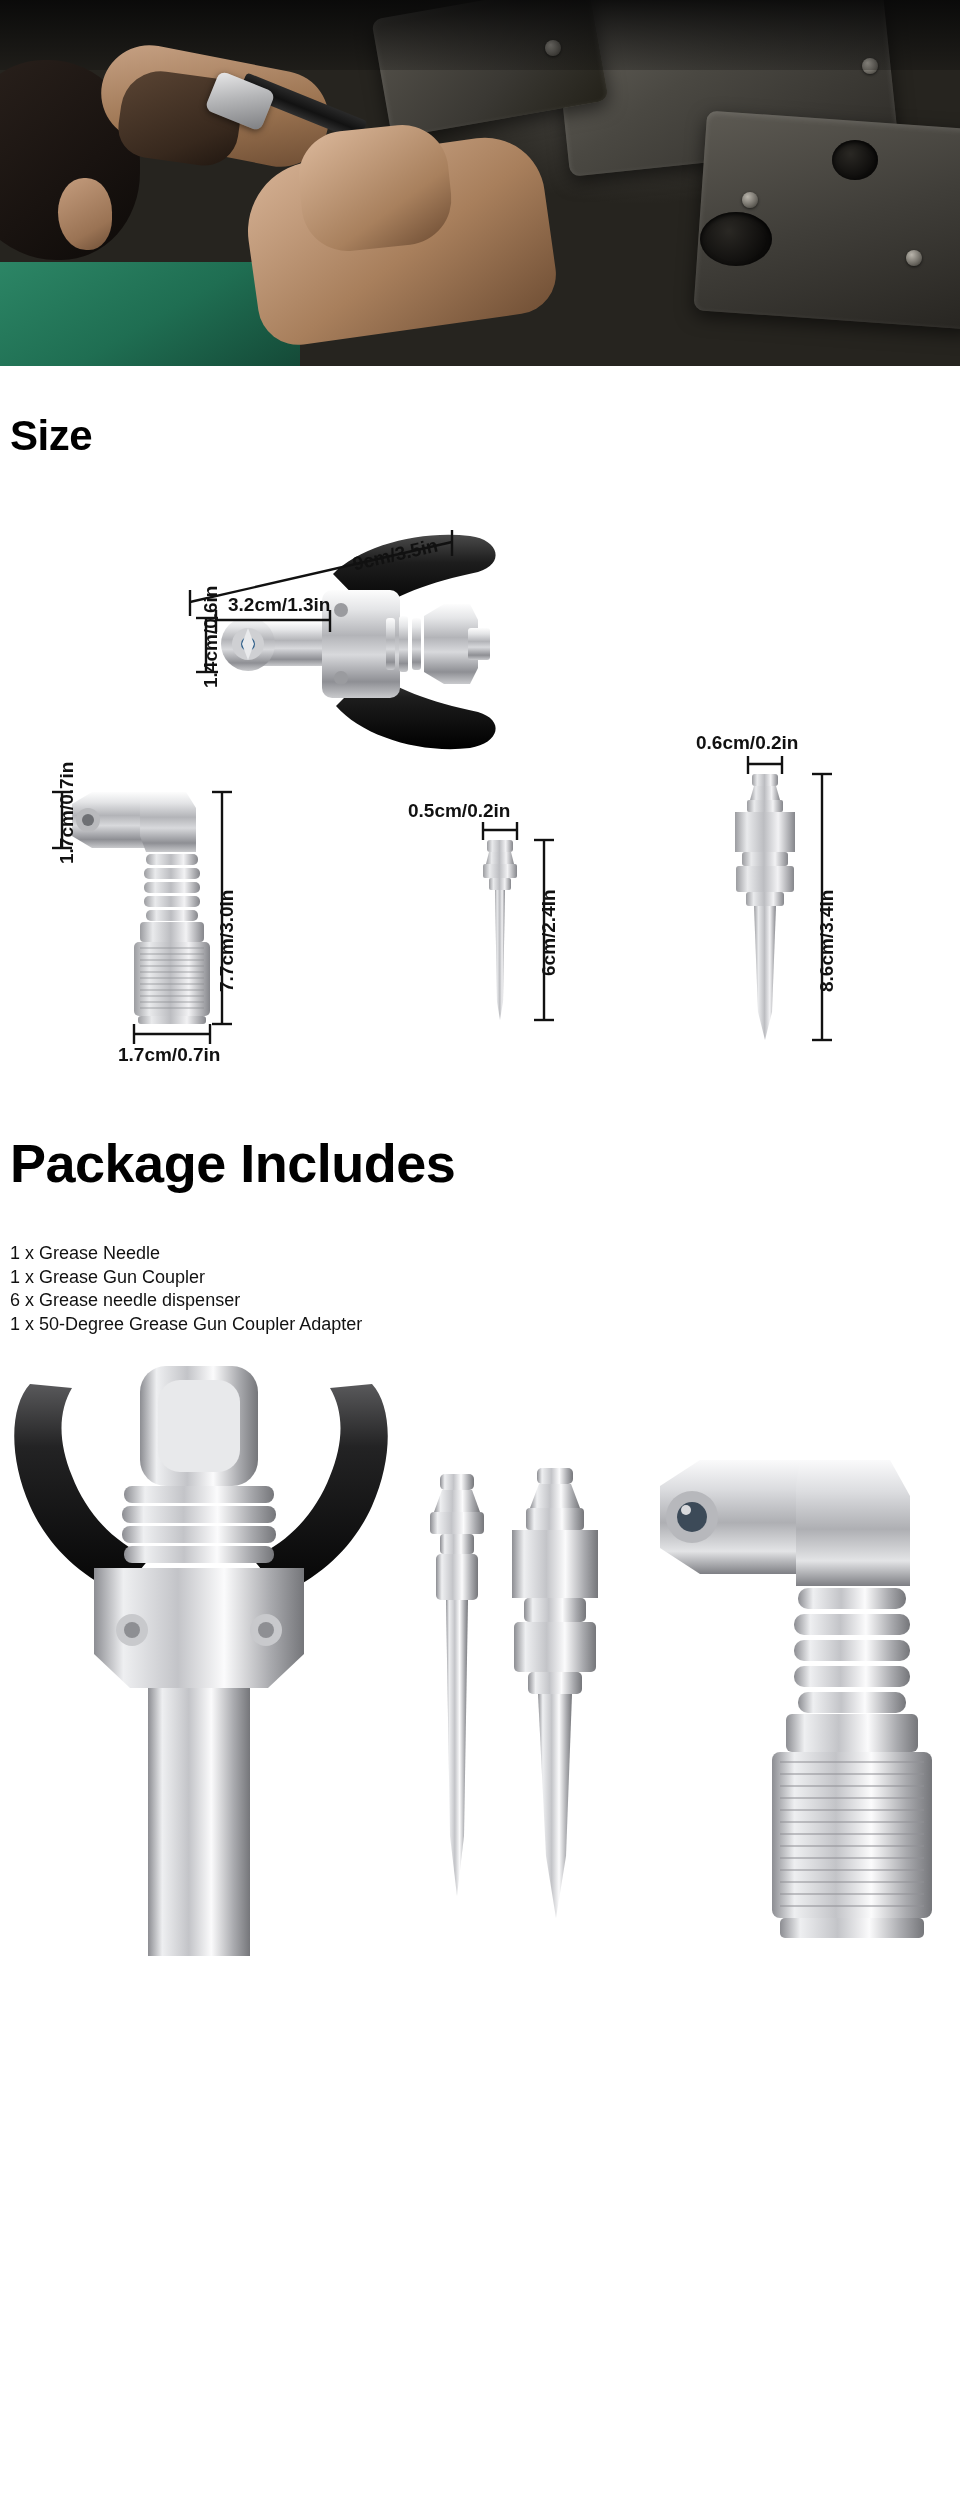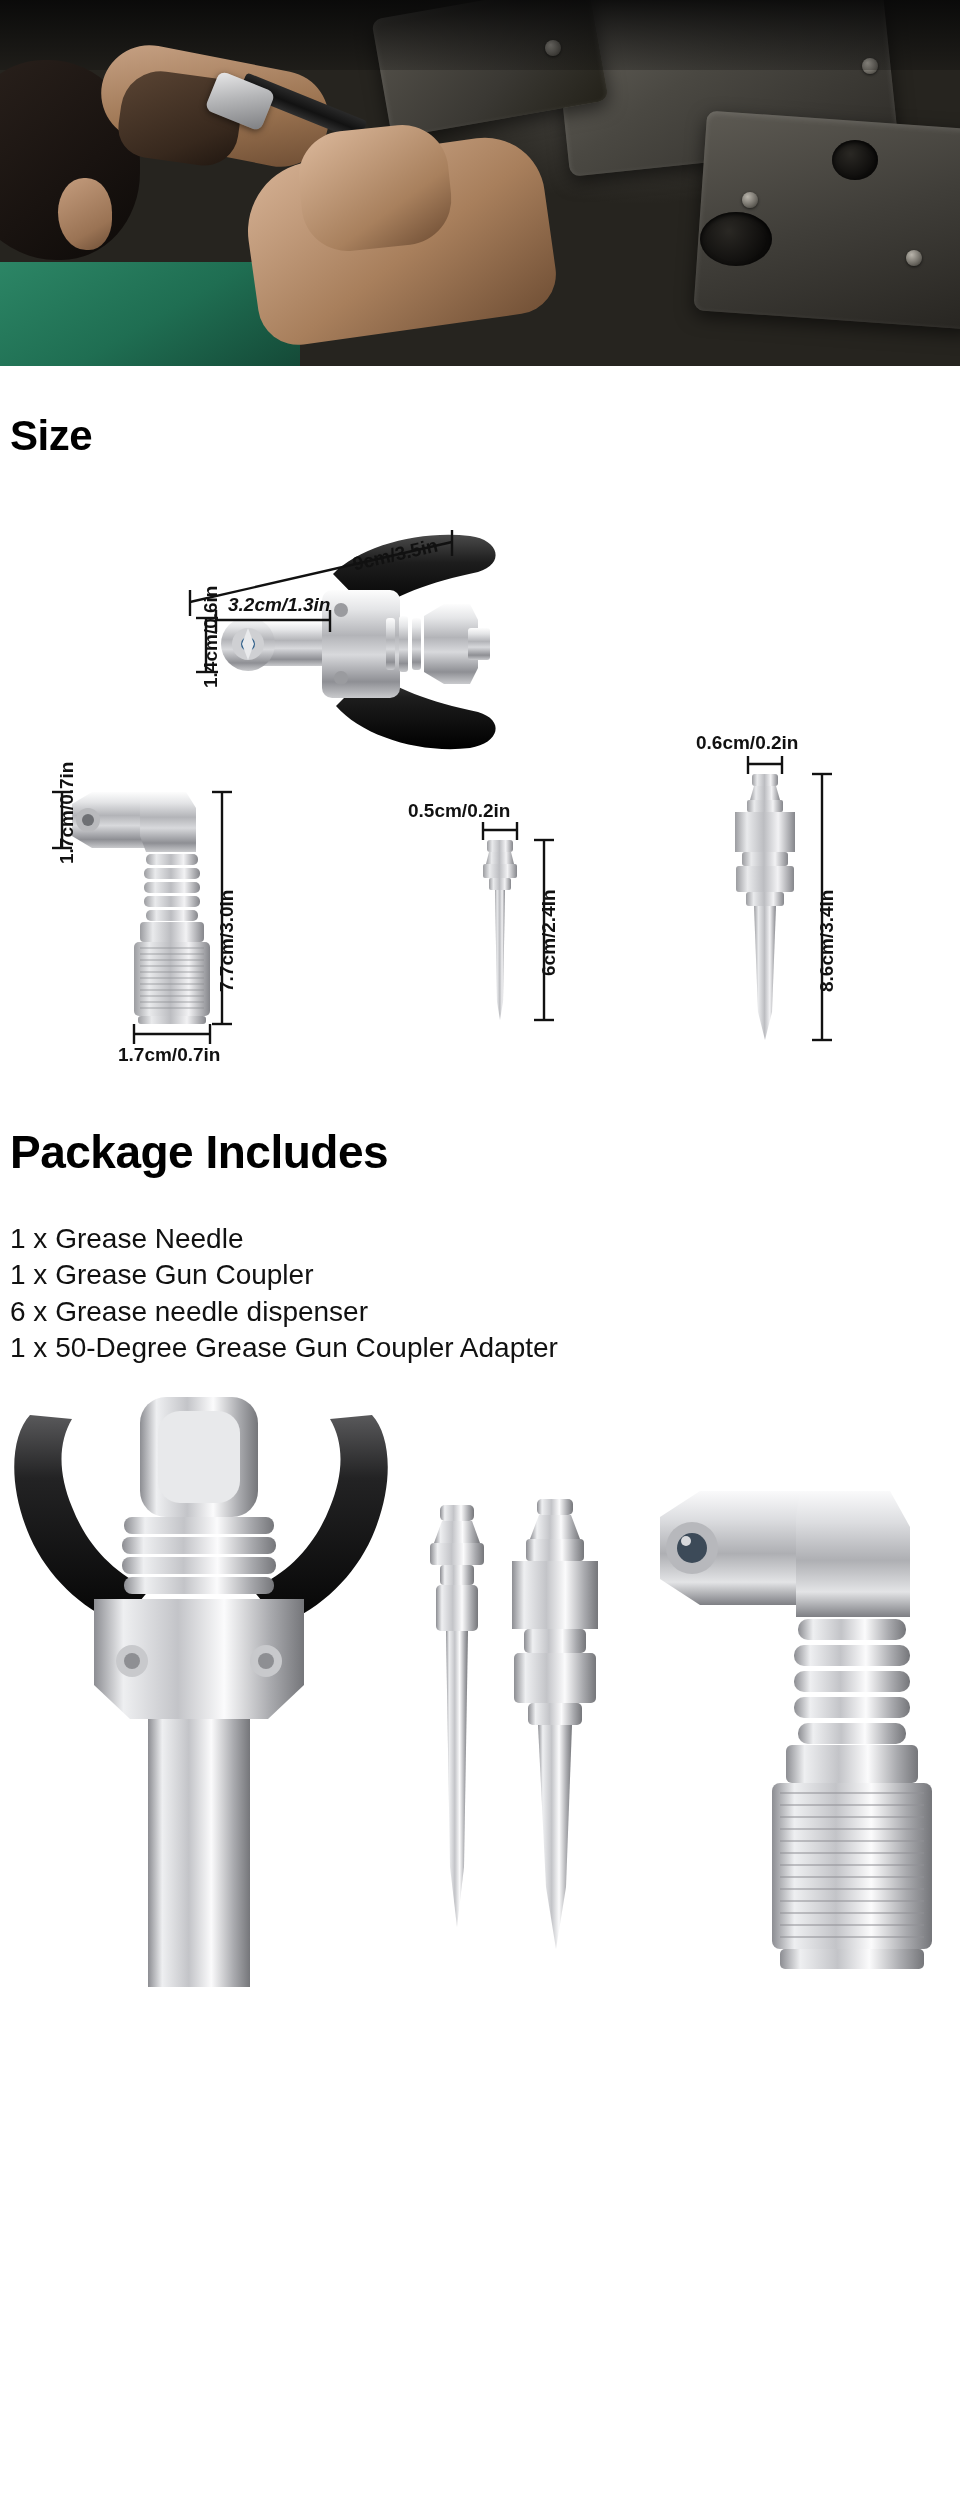--- a/index.html
+++ b/index.html
@@ -105,27 +105,27 @@
   }
 
   
   .h-size, .h-pkg {
     font-weight: 700;
     letter-spacing: -0.5px;
     line-height: 1;
     color: #000;
   }
   .h-size { font-size: 42px; padding: 14px 0 0 10px; }
-  .h-pkg { font-size: 46px; padding: 4px 0 6px 10px; }
+  .h-pkg { font-size: 54px; padding: 4px 0 6px 10px; }
 
   
   .size-area { position: relative; width: 960px; height: 595px; }
   .pkg-list {
     padding: 2px 4px 0 10px;
-    font-size: 28px;
+    font-size: 18px;
     line-height: 1.30;
     font-weight: 400;
     color: #111;
   }
   .pkg-list div { white-space: nowrap; }
 
   
   .dim {
     position: absolute;
     font-size: 19px;
@@ -303,21 +303,21 @@
       <line x1="748" y1="272" x2="782" y2="272" stroke="#111" stroke-width="2.4"></line>
       <line x1="748" y1="264" x2="748" y2="282" stroke="#111" stroke-width="2.4"></line>
       <line x1="782" y1="264" x2="782" y2="282" stroke="#111" stroke-width="2.4"></line>
 
       <line x1="822" y1="282" x2="822" y2="548" stroke="#111" stroke-width="2.4"></line>
       <line x1="812" y1="282" x2="832" y2="282" stroke="#111" stroke-width="2.4"></line>
       <line x1="812" y1="548" x2="832" y2="548" stroke="#111" stroke-width="2.4"></line>
     </svg>
 
     <div class="dim" style="left:352px; top:52px; transform:rotate(-13deg);">9cm/3.5in</div>
-    <div class="dim" style="left:228px; top:102px;font-style:italic;">3.2cm/1.3in</div>
+    <div class="dim" style="left:228px; top:102px;">3.2cm/1.3in</div>
     <div class="dim rot" style="left:200px; top:196px;">1.4cm/0.6in</div>
 
     <div class="dim rot" style="left:56px; top:372px;">1.7cm/0.7in</div>
     <div class="dim rot" style="left:216px; top:500px;">7.7cm/3.0in</div>
     <div class="dim" style="left:118px; top:552px;">1.7cm/0.7in</div>
 
     <div class="dim" style="left:408px; top:308px;text-align:right;">0.5cm/0.2in</div>
     <div class="dim rot" style="left:538px; top:484px;">6cm/2.4in</div>
 
     <div class="dim" style="left:696px; top:240px;">0.6cm/0.2in</div>

